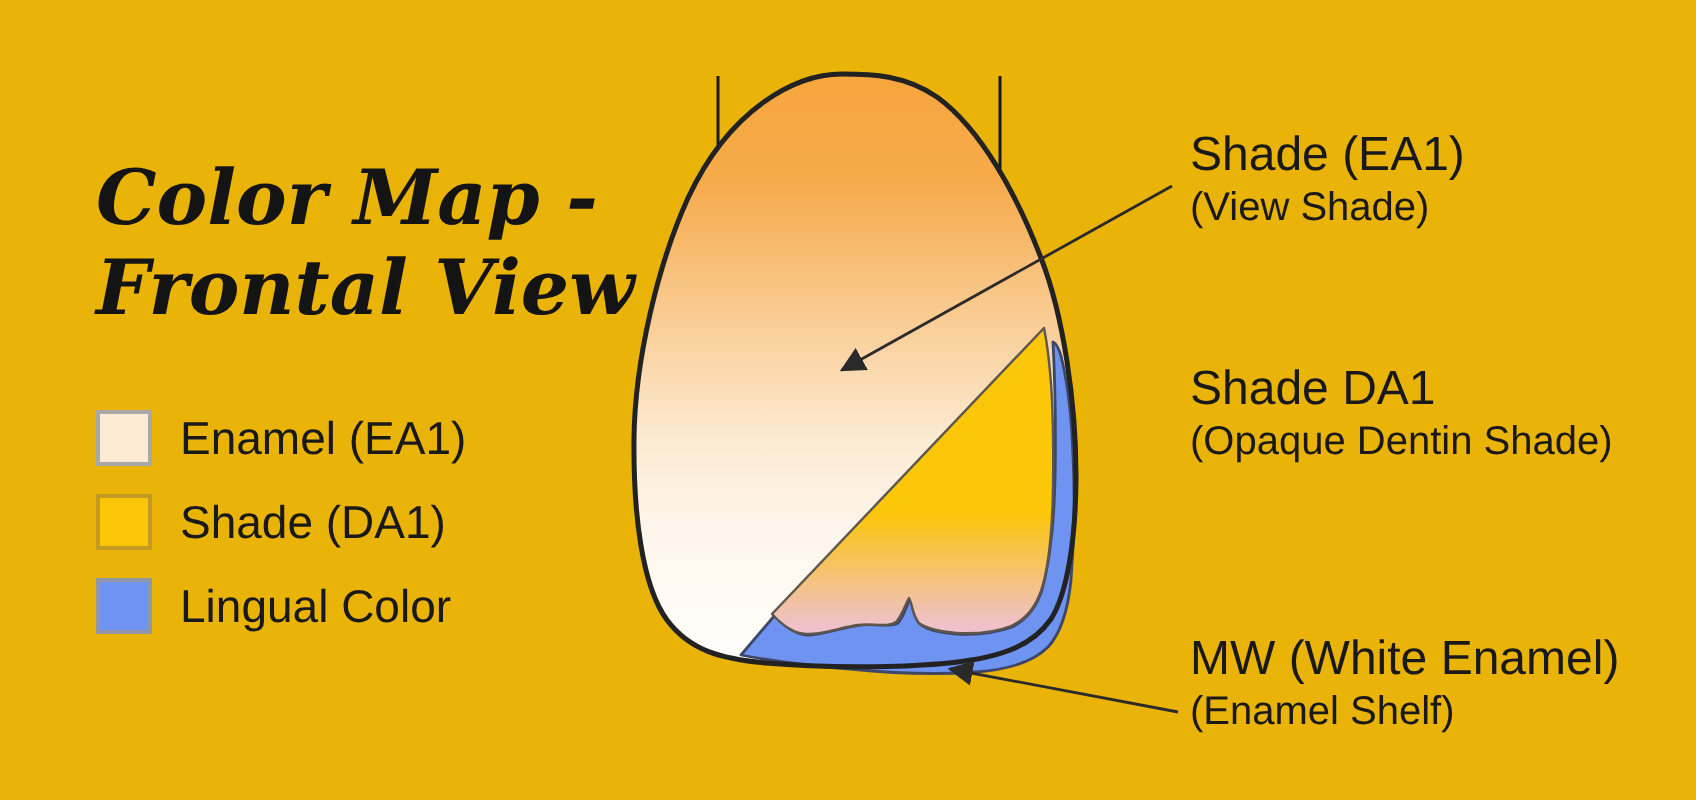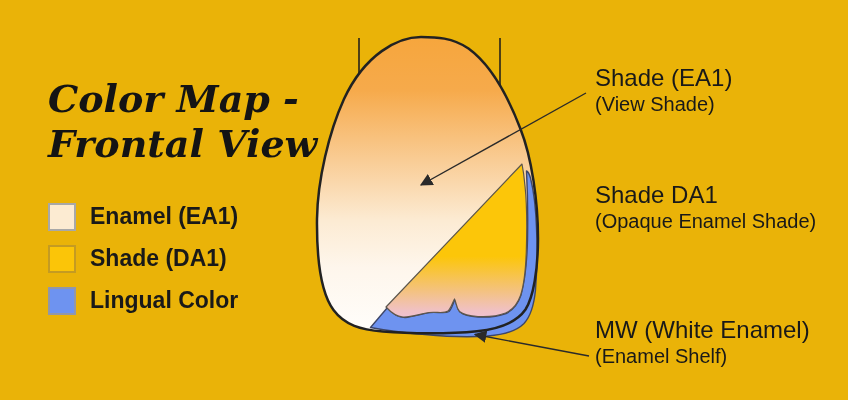--- a/index.html
+++ b/index.html
@@ -15,21 +15,21 @@
   }
   
   .title{
     position:absolute;left:48px;top:76px;
     font-family:"DejaVu Serif","Liberation Serif",serif;
     font-style:italic;font-weight:700;
     font-size:38px;line-height:45px;color:#141414;
   }
   
   .legend{position:absolute;left:48px;top:203px;}
-  .legend-row{display:flex;align-items:flex-start;margin-bottom:12px;height:30px;font-weight:bold;}
+  .legend-row{display:flex;align-items:flex-end;margin-bottom:12px;height:30px;}
   .swatch{
     width:28px;height:28px;border:2px solid #a6a6a6;box-sizing:border-box;
     margin-right:14px;flex:0 0 auto;
   }
   .swatch.enamel{background:#fcebd2;border-color:#a8a8a8;}
   .swatch.dentin{background:#fbc508;border-color:#c49b22;}
   .swatch.shelf{background:#6e93f0;border-color:#9297a8;}
   .legend-label{font-size:23px;color:#191919;white-space:nowrap;}
   
   .anno{position:absolute;left:595px;color:#191919;}
@@ -151,20 +151,20 @@
     <line x1="586" y1="93" x2="421" y2="185" stroke="#2a2a2a" stroke-width="1.4" marker-end="url(#arrowHead)"></line>
     <line x1="589" y1="356" x2="475" y2="334.5" stroke="#2a2a2a" stroke-width="1.4" marker-end="url(#arrowHead)"></line>
   </svg>
 
   <div class="anno" id="anno-0">
     <div class="main">Shade (EA1)</div>
     <div class="sub">(View Shade)</div>
   </div>
   <div class="anno" id="anno-1">
     <div class="main">Shade DA1</div>
-    <div class="sub">(Opaque Enamel Shade)</div>
+    <div class="sub">(Opaque Dentin Shade)</div>
   </div>
   <div class="anno" id="anno-2">
     <div class="main">MW (White Enamel)</div>
     <div class="sub">(Enamel Shelf)</div>
   </div>
 
 </div>
 
 </body></html>

